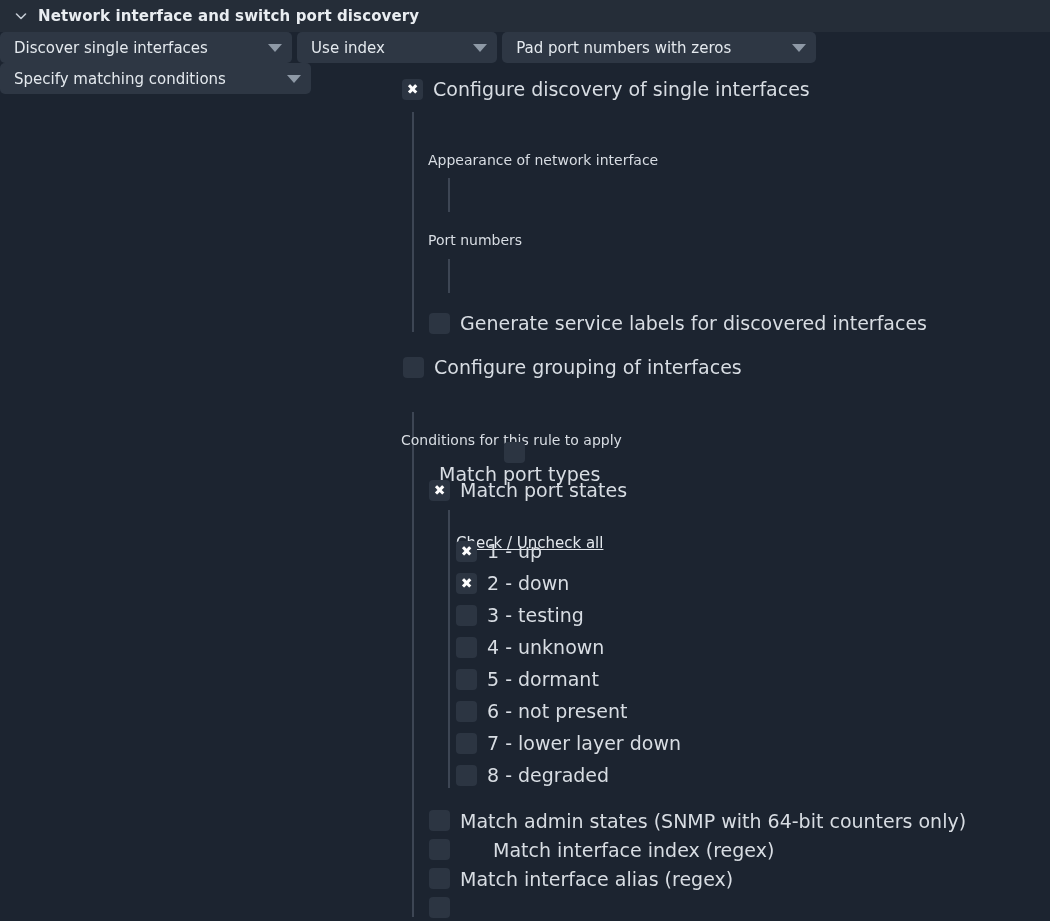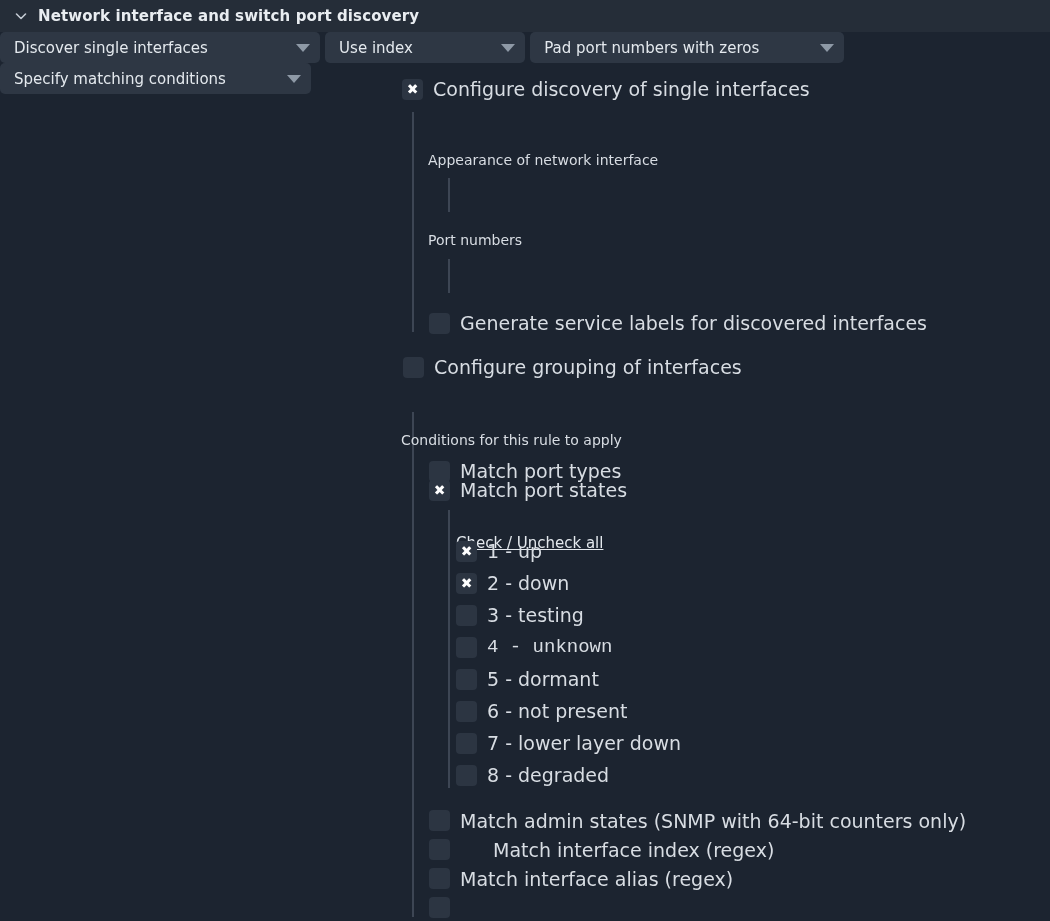--- a/index.html
+++ b/index.html
@@ -151,21 +151,21 @@
 
   
   <div class="row" style="left:402px; top:46px;">
     <span class="cb checked">
       <span class="mark">✖</span>
     </span>
     <span class="cb-label">Configure discovery of single interfaces</span>
   </div>
 
   
-  <div class="dropdown" style="left:428px; top:81px; width:320px;">
+  <div class="dropdown" style="left:428px; top:81px; width:292px;">
     <span class="dd-text">Discover single interfaces</span>
     <span class="dd-arrow"></span>
   </div>
 
   
   <div class="row" style="left:428px; top:120px;">
     <span class="plain-label">Appearance of network interface</span>
   </div>
 
   
@@ -206,21 +206,21 @@
     <span class="plain-label">Conditions for this rule to apply</span>
   </div>
 
   
   <div class="dropdown" style="left:428px; top:381px; width:311px;">
     <span class="dd-text">Specify matching conditions</span>
     <span class="dd-arrow"></span>
   </div>
 
   
-  <div class="row" style="left:429px; top:428px;">
+  <div class="row" style="left:429px; top:410px;flex-direction:column;">
     <span class="cb">
       <span class="mark"></span>
     </span>
     <span class="cb-label">Match port types</span>
   </div>
 
   
   <div class="row" style="left:429px; top:447px;">
     <span class="cb checked">
       <span class="mark">✖</span>
@@ -247,21 +247,21 @@
             <span class="mark">✖</span>
           </span>
           <span class="cb-label">2 - down</span>
         </div>
         <div class="row" style="position: relative; height: 32px;">
           <span class="cb">
             <span class="mark"></span>
           </span>
           <span class="cb-label">3 - testing</span>
         </div>
-        <div class="row" style="position: relative; height: 32px; font-family: Liberation Mono, monospace;">
+        <div class="row" style="position: relative; height: 32px;">
           <span class="cb">
             <span class="mark"></span>
           </span>
           <span class="cb-label">4 - unknown</span>
         </div>
         <div class="row" style="position: relative; height: 32px;">
           <span class="cb">
             <span class="mark"></span>
           </span>
           <span class="cb-label">5 - dormant</span>

